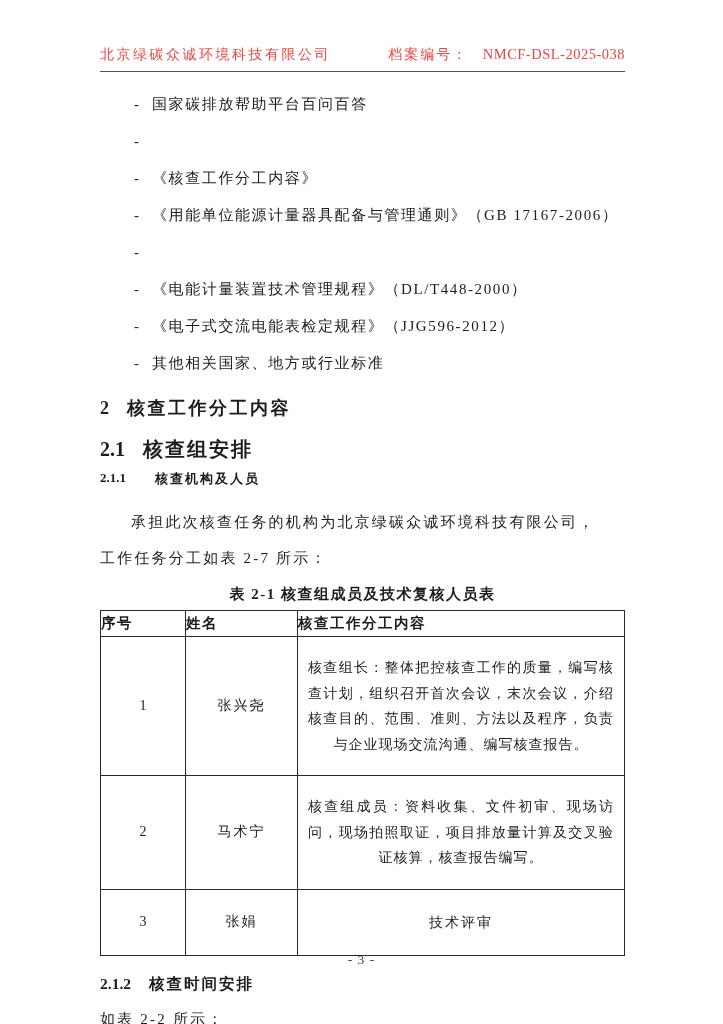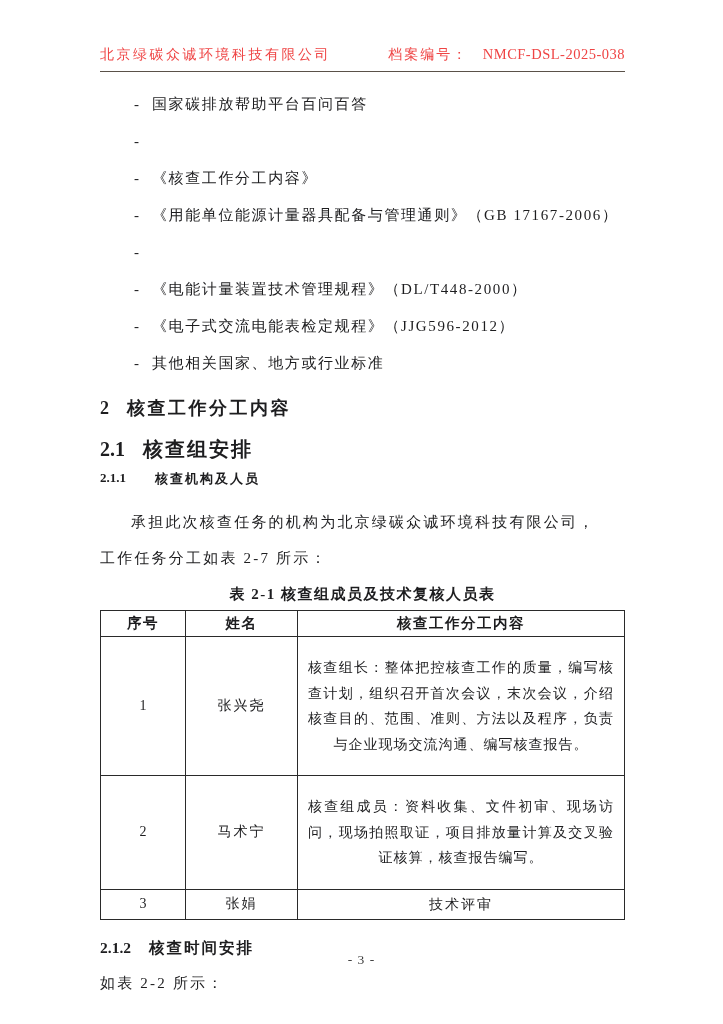--- a/index.html
+++ b/index.html
@@ -60,32 +60,32 @@
   table.team {
     width:100%; border-collapse:collapse;
     font-size:14px;
   }
   table.team th, table.team td {
     border:1px solid #2a2a2a;
     vertical-align:middle;
   }
   table.team th {
     height:26px; font-size:14.5px; font-weight:bold;
-    text-align:center; letter-spacing:1.5px;
+    text-align:left; letter-spacing:1.5px;
   }
   td.c-no   { width:85px;  text-align:center; letter-spacing:0; }
   td.c-name { width:112px; text-align:center; letter-spacing:2px; }
   td.c-duty {
     padding:18px 10px;
     line-height:25.5px;
     letter-spacing:1px;
     text-align:justify;
     text-align-last:center;
   }
-  td.c-duty.center-only { text-align:center; padding:2px 10px; height:25px; letter-spacing:2px; }
+  td.c-duty.center-only { text-align:center; padding:20px 10px; height:25px; letter-spacing:2px; }
 
   
   .page-footer {
     position:absolute; left:0; right:0; bottom:56px;
     text-align:center;
     font-size:13.5px; letter-spacing:1px; color:#3a3a3a;
   }
 </style>
 </head>
 <body>

